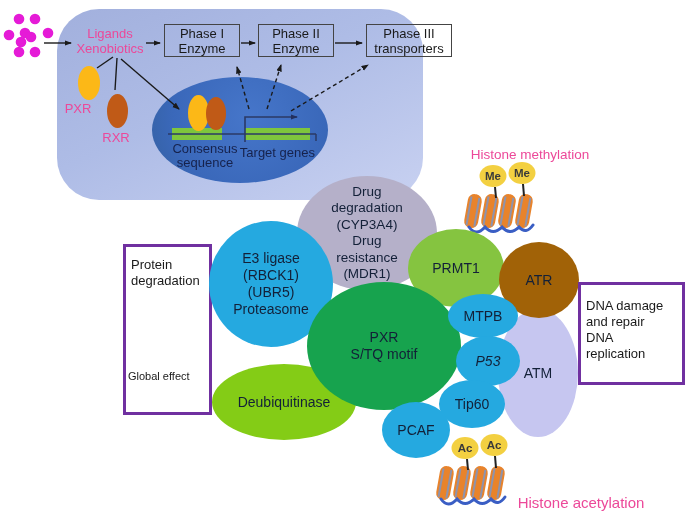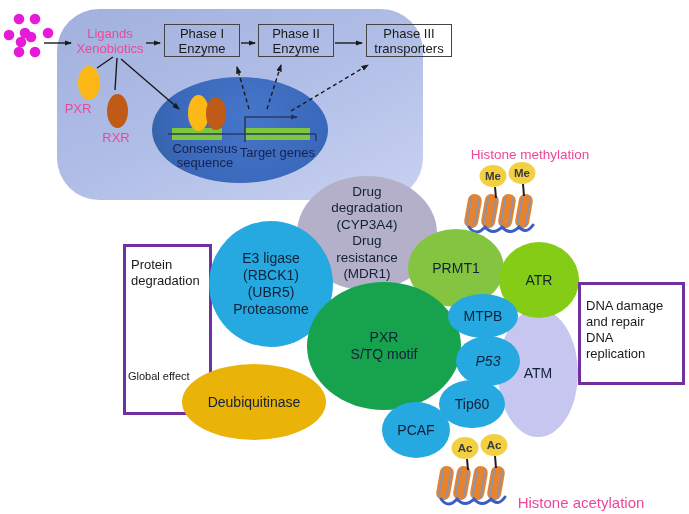--- a/index.html
+++ b/index.html
@@ -36,28 +36,28 @@
   #ha-title { left:496px; top:495px; width:170px; text-align:center; font-size:15px; }
 
   
   .node { border-radius:50%; display:flex; flex-direction:column; align-items:center; justify-content:center;
           text-align:left; font-size:14px; line-height:17px; color:#132038; }
   .node span { display:block; }
   #nd-gray  { left:297px; top:176px; width:140px; height:114px; background:#b5b0c9; z-index:10;
               font-size:13.5px; line-height:16.5px; }
   #nd-e3    { left:209px; top:221px; width:124px; height:126px; background:#25a9e0; z-index:11; }
   #nd-prmt1 { left:408px; top:229px; width:96px;  height:78px;  background:#85c440; z-index:11; }
-  #nd-atr   { left:499px; top:242px; width:80px;  height:76px;  background:#84cc16; z-index:12; }
+  #nd-atr   { left:499px; top:242px; width:80px;  height:76px;  background:#a16207; z-index:12; }
   #nd-pxr   { left:307px; top:282px; width:154px; height:128px; background:#17a34e; z-index:12; }
   #nd-mtpb  { left:448px; top:294px; width:70px;  height:44px;  background:#25a9e0; z-index:13; }
   #nd-p53   { left:456px; top:336px; width:64px;  height:50px;  background:#25a9e0; z-index:13;font-style:italic; }
   #nd-tip60 { left:439px; top:380px; width:66px;  height:48px;  background:#25a9e0; z-index:13; }
   #nd-pcaf  { left:382px; top:402px; width:68px;  height:56px;  background:#25a9e0; z-index:13; }
   #nd-atm   { left:498px; top:309px; width:80px;  height:128px; background:#c6c6f0; z-index:11; }
-  #nd-deub  { left:182px; top:364px; width:144px; height:76px;  background:#eab308; z-index:11; }
+  #nd-deub  { left:212px; top:364px; width:144px; height:76px;  background:#84cc16; z-index:11; }
 
   
   .callout { border:3px solid #7030a0; z-index:9; }
   #box-left  { left:123px; top:244px; width:89px;  height:171px; }
   #box-left .cap-top    { position:absolute; left:5px; top:10px;    width:80px; font-size:13px; line-height:16px; color:#1a1a1a; }
   #box-left .cap-bottom { position:absolute; left:2px; bottom:30px; width:86px; font-size:11px; color:#1a1a1a; }
   #box-right { left:578px; top:282px; width:107px; height:103px; z-index:14; }
   #box-right .cap-lines { position:absolute; left:5px; top:13px; font-size:13px; line-height:16px; color:#1a1a1a; }
 
   svg.overlay { left:0; top:0; z-index:5; pointer-events:none; }

